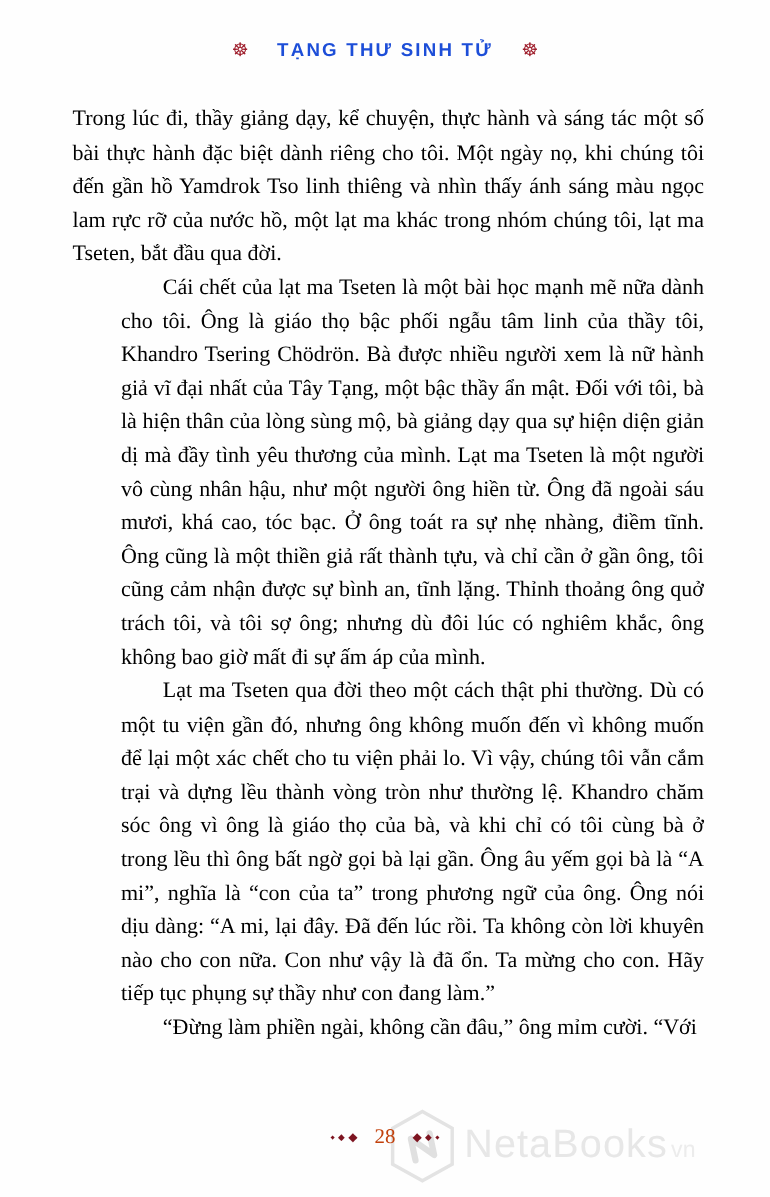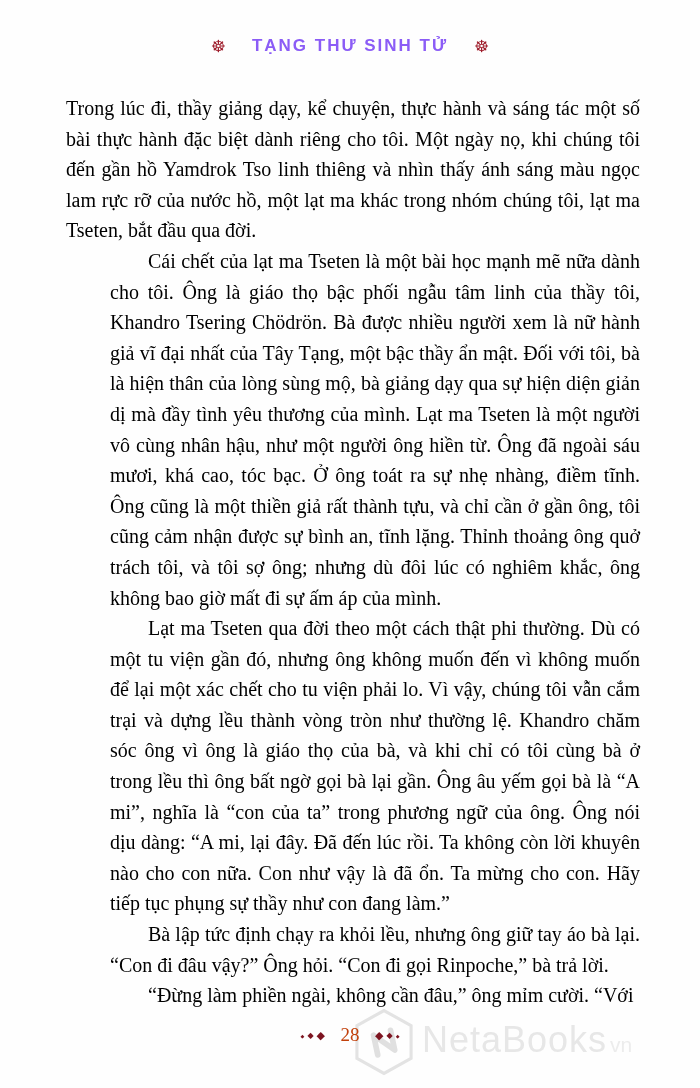--- a/index.html
+++ b/index.html
@@ -13,21 +13,21 @@
 
   
   .header {
     position:absolute; top:36px; left:0; right:0;
     display:flex; justify-content:center; align-items:center; gap:26px;
   }
   .running-title {
     margin:0;
     font-family:"Liberation Sans","DejaVu Sans",sans-serif;
     font-weight:700; font-size:17px; letter-spacing:2px;
-    color:#8b5cf6;
+    color:#1d4ed8;
   }
   .wheel {
     font-family:"DejaVu Sans",sans-serif;
     font-size:17px; line-height:1; color:#9e1c2a;
   }
 
   
   .body-text {
     position:absolute; top:93px; left:66px; width:574px;
     color:#000000;
@@ -84,21 +84,20 @@
   <header class="header">
     <span class="wheel">☸</span>
     <h1 class="running-title">TẠNG THƯ SINH TỬ</h1>
     <span class="wheel">☸</span>
   </header>
 
   <main class="body-text">
     <p class="para">Trong lúc đi, thầy giảng dạy, kể chuyện, thực hành và sáng tác một số bài thực hành đặc biệt dành riêng cho tôi. Một ngày nọ, khi chúng tôi đến gần hồ Yamdrok Tso linh thiêng và nhìn thấy ánh sáng màu ngọc lam rực rỡ của nước hồ, một lạt ma khác trong nhóm chúng tôi, lạt ma Tseten, bắt đầu qua đời.</p>
     <p class="para indent">Cái chết của lạt ma Tseten là một bài học mạnh mẽ nữa dành cho tôi. Ông là giáo thọ bậc phối ngẫu tâm linh của thầy tôi, Khandro Tsering Chödrön. Bà được nhiều người xem là nữ hành giả vĩ đại nhất của Tây Tạng, một bậc thầy ẩn mật. Đối với tôi, bà là hiện thân của lòng sùng mộ, bà giảng dạy qua sự hiện diện giản dị mà đầy tình yêu thương của mình. Lạt ma Tseten là một người vô cùng nhân hậu, như một người ông hiền từ. Ông đã ngoài sáu mươi, khá cao, tóc bạc. Ở ông toát ra sự nhẹ nhàng, điềm tĩnh. Ông cũng là một thiền giả rất thành tựu, và chỉ cần ở gần ông, tôi cũng cảm nhận được sự bình an, tĩnh lặng. Thỉnh thoảng ông quở trách tôi, và tôi sợ ông; nhưng dù đôi lúc có nghiêm khắc, ông không bao giờ mất đi sự ấm áp của mình.</p>
     <p class="para indent">Lạt ma Tseten qua đời theo một cách thật phi thường. Dù có một tu viện gần đó, nhưng ông không muốn đến vì không muốn để lại một xác chết cho tu viện phải lo. Vì vậy, chúng tôi vẫn cắm trại và dựng lều thành vòng tròn như thường lệ. Khandro chăm sóc ông vì ông là giáo thọ của bà, và khi chỉ có tôi cùng bà ở trong lều thì ông bất ngờ gọi bà lại gần. Ông âu yếm gọi bà là “A mi”, nghĩa là “con của ta” trong phương ngữ của ông. Ông nói dịu dàng: “A mi, lại đây. Đã đến lúc rồi. Ta không còn lời khuyên nào cho con nữa. Con như vậy là đã ổn. Ta mừng cho con. Hãy tiếp tục phụng sự thầy như con đang làm.”</p>
-    <p class="para indent">Bà lập tức định chạy ra khỏi lều, nhưng ông giữ tay áo bà lại. “Con đi đâu vậy?” Ông hỏi. “Con đi gọi Rinpoche,” bà trả lời.</p>
     <p class="para indent">“Đừng làm phiền ngài, không cần đâu,” ông mỉm cười. “Với</p>
   </main>
 
   <footer class="footer">
     <span class="orn-group"><span class="d s1">◆</span><span class="d s2">◆</span><span class="d s3">◆</span></span>
     <span class="pagenum">28</span>
     <span class="orn-group"><span class="d s3">◆</span><span class="d s2">◆</span><span class="d s1">◆</span></span>
   </footer>
 
   <div class="watermark">

